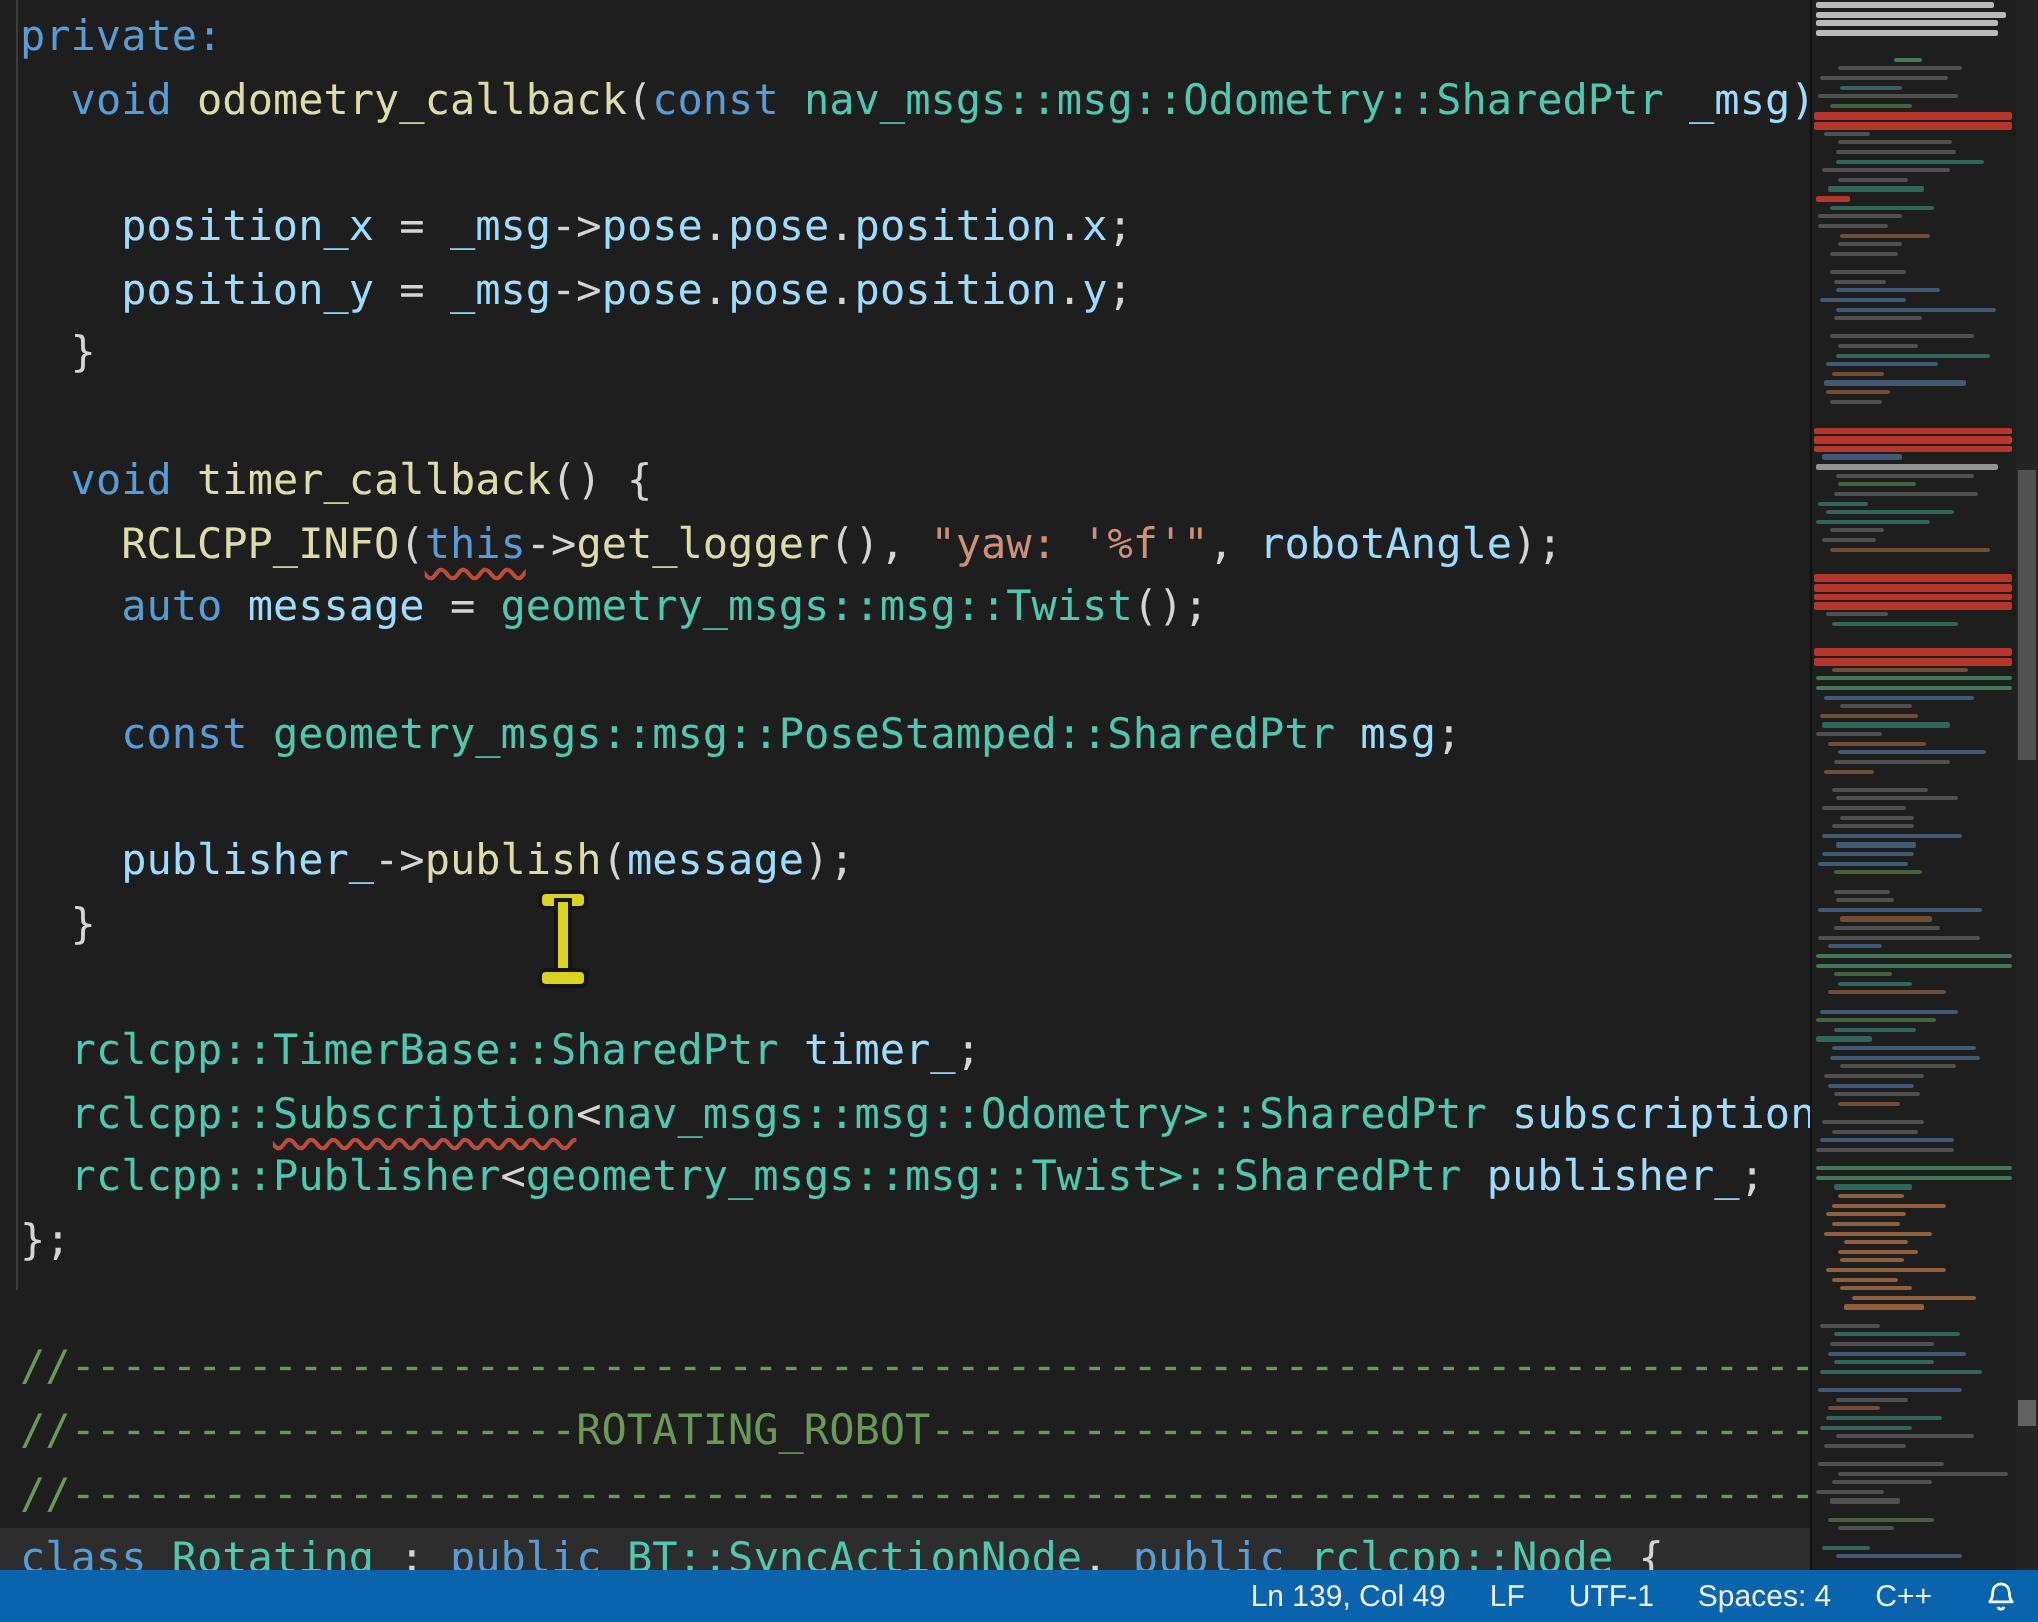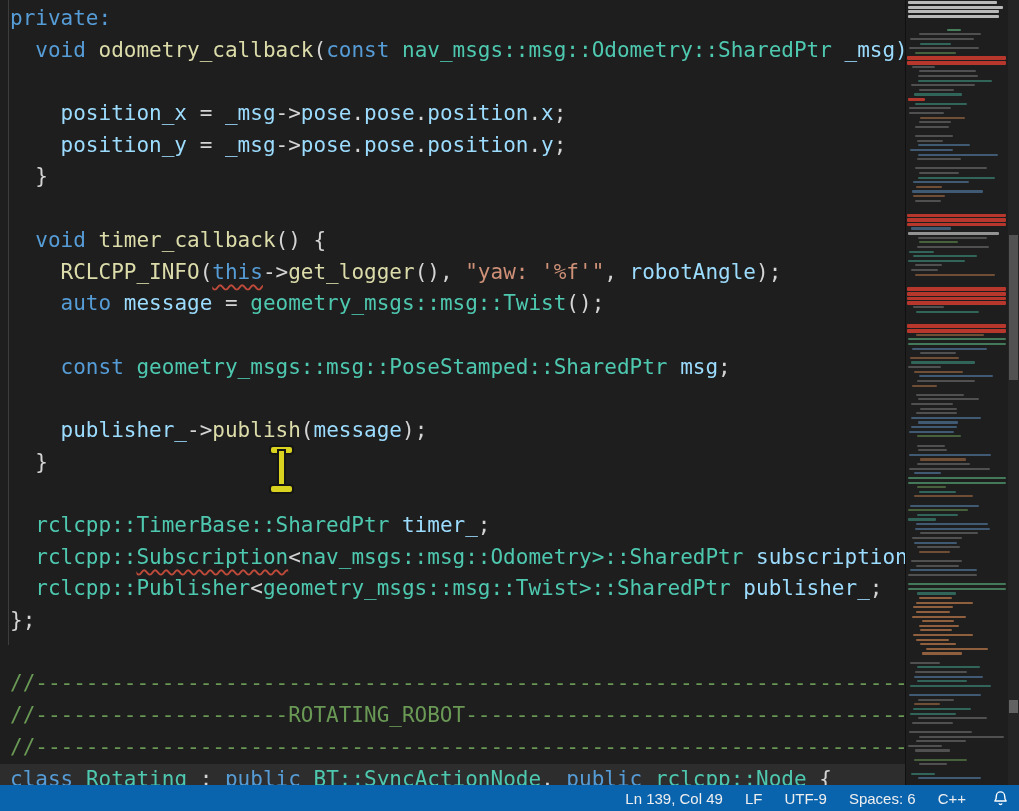--- a/index.html
+++ b/index.html
@@ -205,22 +205,22 @@
 
   <div class="scrollbar">
     <div class="scroll-thumb" id="scroll-thumb" style="top: 235px; height: 145px;"></div>
     <div class="scroll-marker" id="scroll-marker" style="top: 700px; height: 13px;"></div>
   </div>
 
   <div class="statusbar">
     <div id="status-items" style="display:flex;gap:22px;align-items:center;">
         <span class="sitem">Ln 139, Col 49</span>
         <span class="sitem">LF</span>
-        <span class="sitem">UTF-9</span>
-        <span class="sitem">Spaces: 6</span>
+        <span class="sitem">UTF-1</span>
+        <span class="sitem">Spaces: 4</span>
         <span class="sitem">C++</span>
       </div>
     <div class="bell">
       <svg width="17" height="17" viewBox="0 0 16 16" fill="none" stroke="#ffffff" stroke-width="1.3" stroke-linejoin="round">
         <path d="M8 1.8 a3.9 3.9 0 0 0 -3.9 3.9 c0 3.1 -1.4 4.6 -1.4 4.6 h10.6 c0 0 -1.4 -1.5 -1.4 -4.6 a3.9 3.9 0 0 0 -3.9 -3.9 z"></path>
         <path d="M6.6 12.6 a1.45 1.45 0 0 0 2.8 0"></path>
       </svg>
     </div>
   </div>
 

